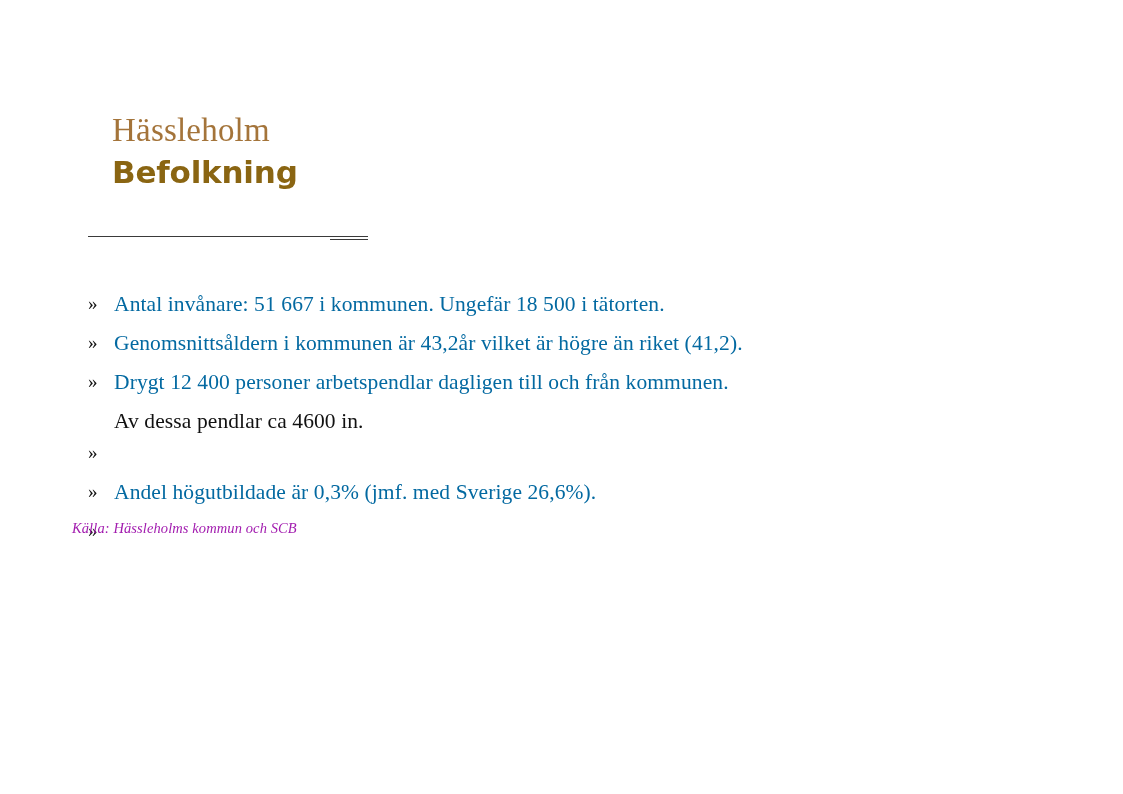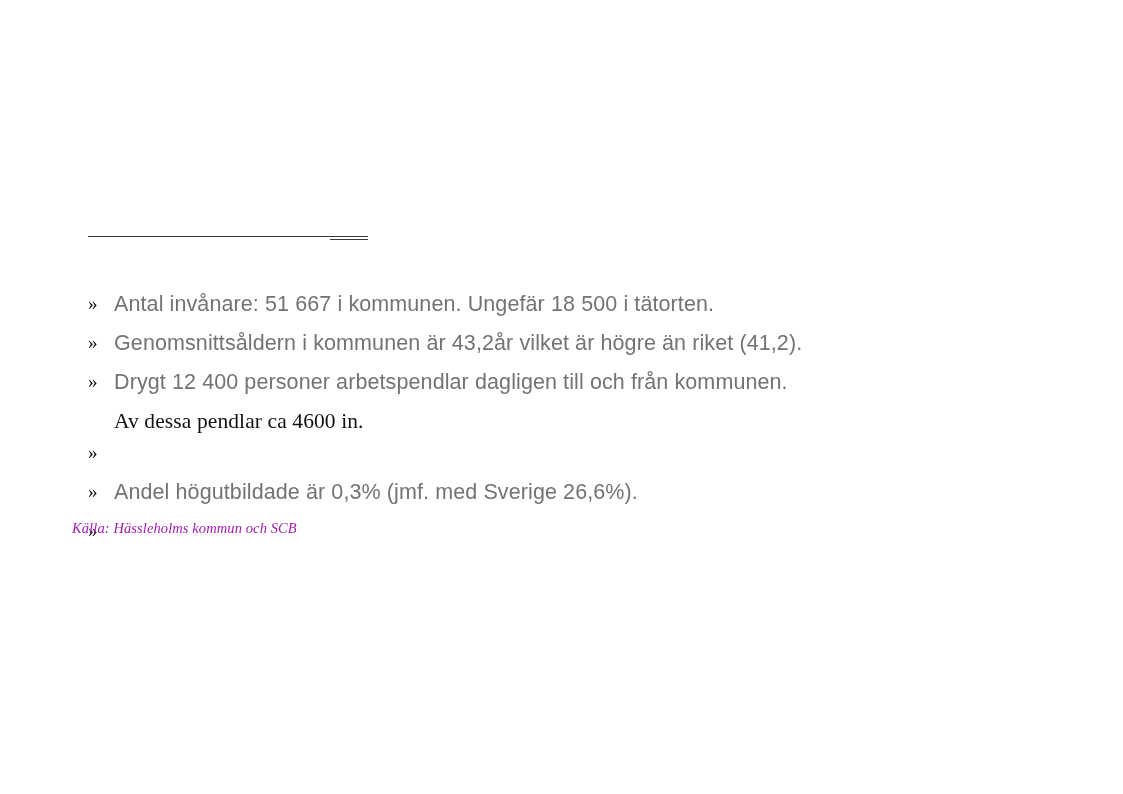--- a/index.html
+++ b/index.html
@@ -80,22 +80,22 @@
     width: 26px;
     flex: 0 0 26px;
     font-size: 19px;
     line-height: 32px;
     color: #111111;
     font-family: "Liberation Serif", serif;
   }
   .bullet-text {
     font-size: 21.5px;
     line-height: 32px;
-    color: #737373;
-    font-family: Liberation Sans, sans-serif;
+    color: #0369a1;
+    font-family: Liberation Serif, serif;
     letter-spacing: 0.1px;
   }
   .bullet-cont {
     font-size: 21.5px;
     line-height: 32px;
     color: #111111;
     font-family: "Liberation Serif", serif;
     margin-left: 26px;
     letter-spacing: 0.1px;
   }
@@ -133,20 +133,24 @@
     color: #9c9c9c;
     margin-top: 3px;
     padding-right: 2px;
   }
 </style>
 </head>
 <body>
 
 <div class="slide">
 
+  <div class="title-block">
+    <div class="title-main">Hässleholm</div>
+    <div class="title-sub">Befolkning</div>
+  </div>
 
   <div class="rule"></div>
   <div class="rule2"></div>
 
   <div class="bullets">
 
     <div class="bullet-row">
       <span class="bullet-mark">»</span>
       <span class="bullet-text">Antal invånare: 51 667 i kommunen. Ungefär 18 500 i tätorten.</span>
     </div>

